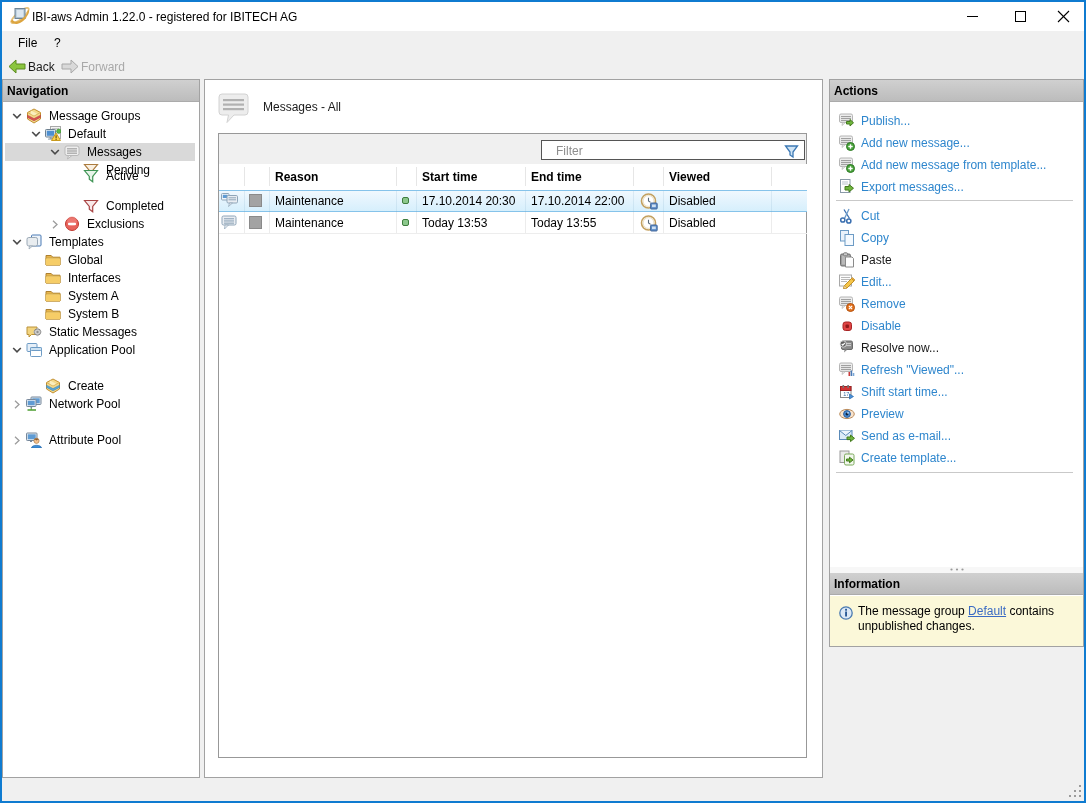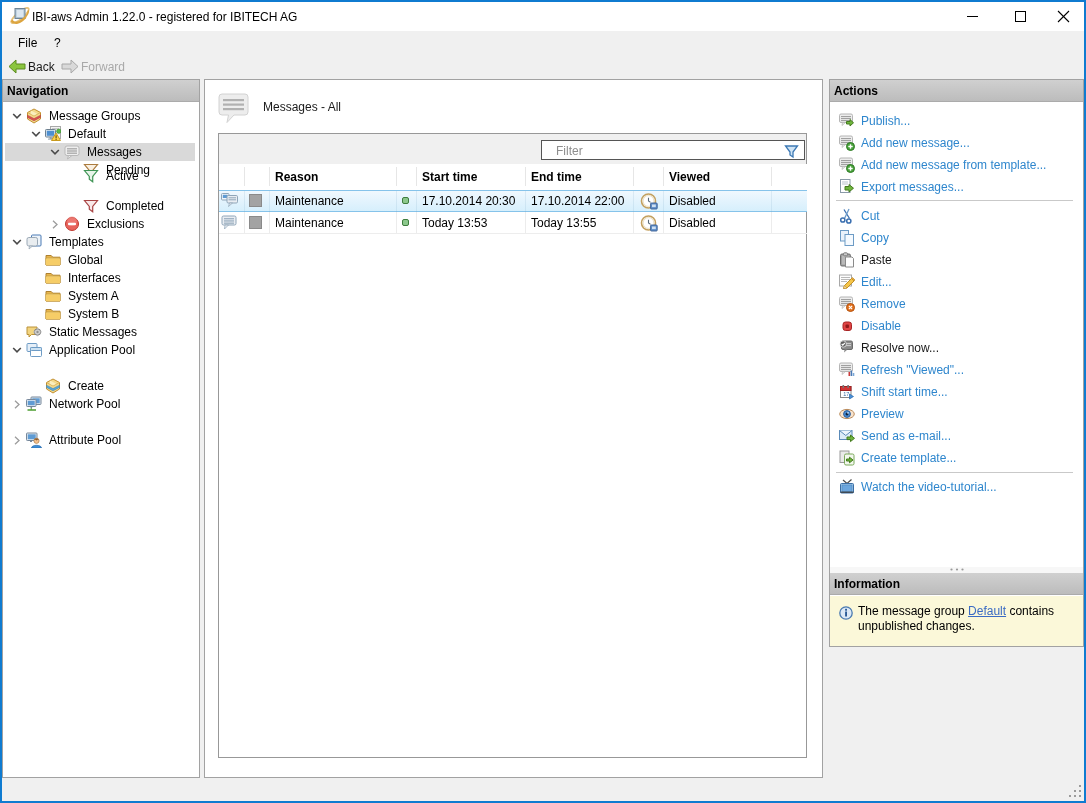--- a/index.html
+++ b/index.html
@@ -561,29 +561,20 @@
       </div>
       <div class="aitem" style="top:344px">
         <svg width="16" height="16" viewBox="0 0 16 16">
           <rect x="1" y="1" width="9" height="11.5" fill="#e9e9e9" stroke="#9a9a9a"></rect>
           <rect x="5.5" y="4" width="9.5" height="11" rx="1.5" fill="#f2f7ee" stroke="#7aa85a"></rect>
           <path d="M7.5 9 H10.5 V7.2 L14 10 L10.5 12.8 V11 H7.5 Z" fill="#6fb53c" stroke="#447a1e"></path>
         </svg>
         <span class="at">Create template...</span>
       </div>
       <div class="asep" style="top:368.5px"></div>
-      <div class="aitem" style="top:373px">
-        <svg width="16" height="16" viewBox="0 0 16 16">
-          <path d="M4 1 L8 4.5 L12.5 0.5" fill="none" stroke="#4a4a4a" stroke-width="1.2"></path>
-          <rect x="1.5" y="4.5" width="13" height="9.5" rx="1" fill="#9ec4e4" stroke="#3a6ea5"></rect>
-          <rect x="3" y="6" width="10" height="6.5" fill="#6ca6dd" stroke="#4a86c0" stroke-width="0.6"></rect>
-          <rect x="1.5" y="12.5" width="13" height="1.5" fill="#3f4a55"></rect>
-        </svg>
-        <span class="at">Watch the video-tutorial...</span>
-      </div>
     </div>
   <div class="abs" style="left:0;top:487px;right:0;height:6px;background:#f7f7f7;">
       <svg style="position:absolute;left:120px;top:1px" width="14" height="3" viewBox="0 0 14 3">
         <circle cx="1.5" cy="1.5" r="1.1" fill="#9a9a9a"></circle>
         <circle cx="7" cy="1.5" r="1.1" fill="#9a9a9a"></circle>
         <circle cx="12.5" cy="1.5" r="1.1" fill="#9a9a9a"></circle>
       </svg>
     </div>
   <div class="abs" style="left:0;top:493px;right:0;height:22px;background:linear-gradient(180deg,#d0d0d0,#bcbcbc);border-bottom:1px solid #ababab;font-weight:bold;line-height:22px;padding-left:4px;">Information</div>
   <div class="abs" style="left:0;top:516px;right:0;bottom:0;background:#fbf8d9;">

